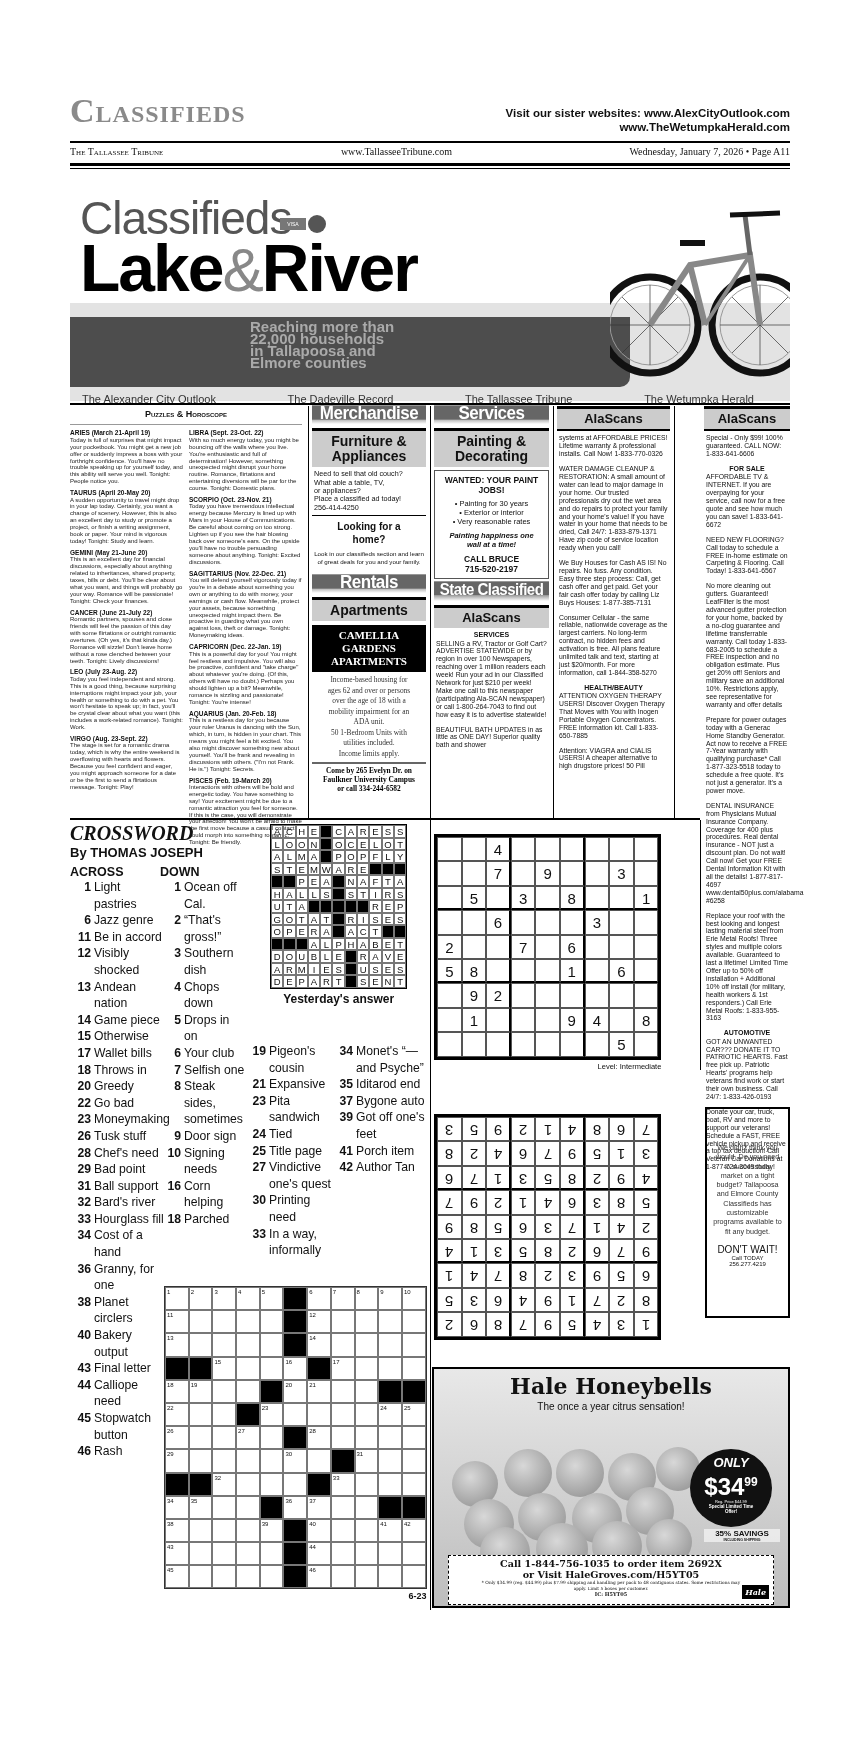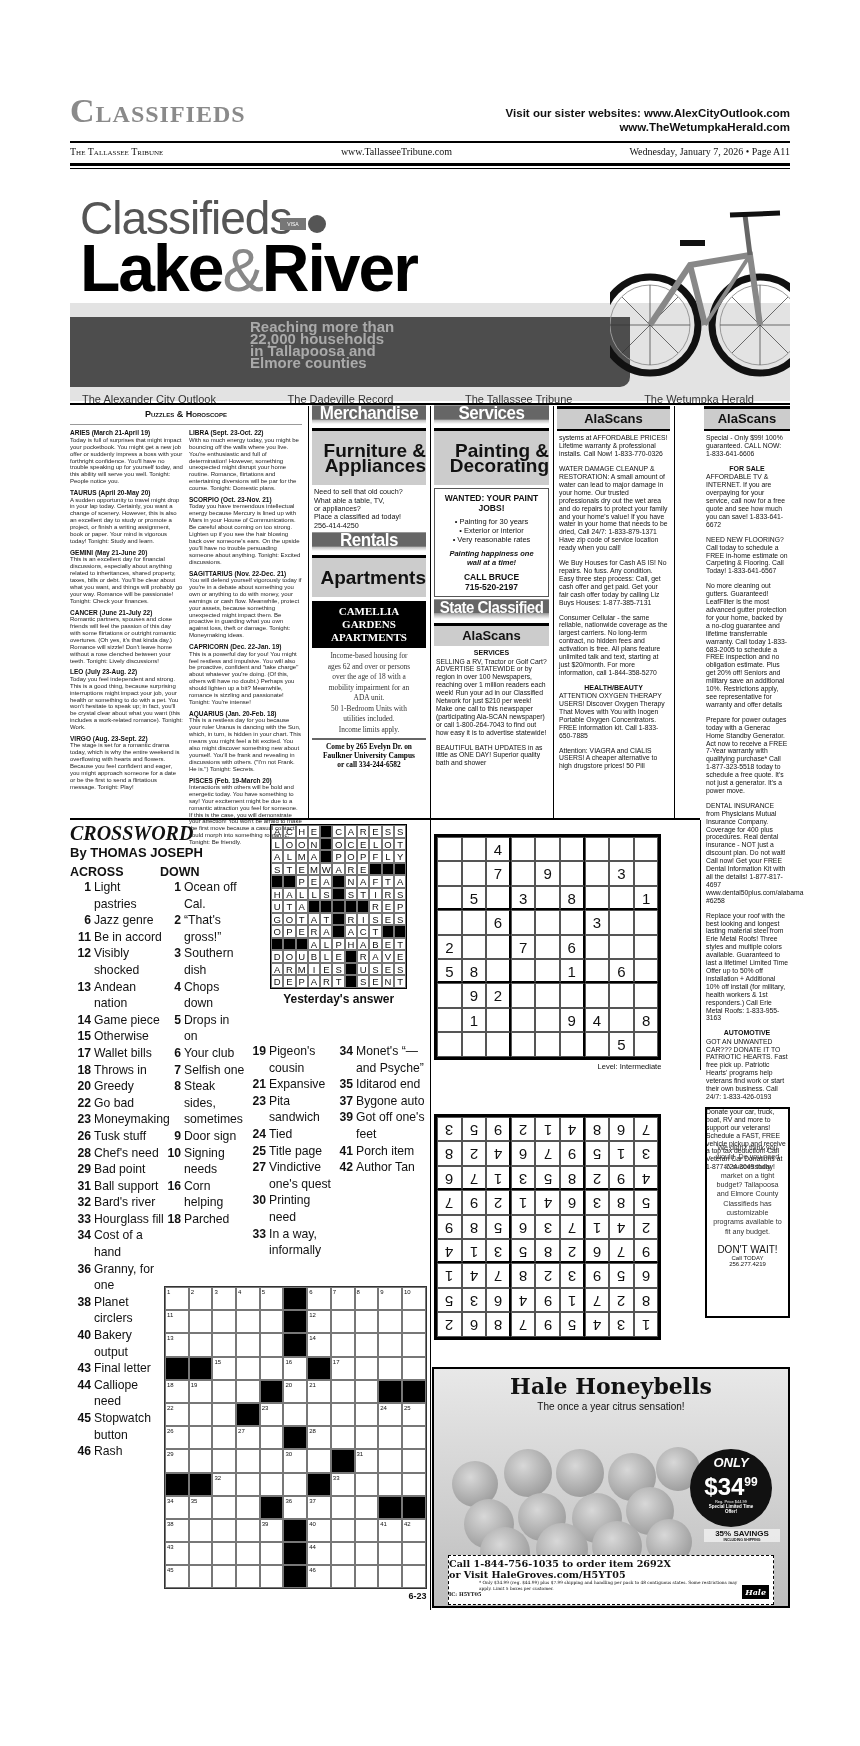--- a/index.html
+++ b/index.html
@@ -33,21 +33,21 @@
 
   
   .col{position:absolute;font-size:6.3px;line-height:7.4px;}
   .ph-title{font-size:9px;font-weight:bold;text-align:center;font-variant:small-caps;border-bottom:1px solid #999;padding:5px 0 6px;}
   .horo h4{font-size:6.5px;font-weight:bold;margin-top:4px;}
   .horo p{font-size:6px;line-height:6.9px;color:#222;}
   .vsep{position:absolute;width:1px;background:#000;}
 
   .sect{background:#666;color:#fff;font-family:"Liberation Sans",sans-serif;font-weight:bold;font-size:17px;text-align:center;padding:3px 0;letter-spacing:-0.5px;transform:scaleY(1.1);}
   .sect-shadow{height:5px;background:linear-gradient(#aaa,#fff);margin-bottom:4px;}
-  .subsect{border-top:3px solid #000;background:#ccc;font-weight:bold;font-size:19px;text-align:right;line-height:15px;padding:12px 0;}
+  .subsect{border-top:3px solid #000;background:#ccc;font-weight:bold;font-size:14px;text-align:center;line-height:15px;padding:3px 0;}
   .txt{font-size:7.2px;line-height:8.3px;padding:3px 2px;}
   .center{text-align:center;}
   .bold{font-weight:bold;}
   .box{border:1px solid #555;padding:4px;margin:3px 0;}
   .camellia{background:#000;color:#fff;font-family:"Liberation Serif",serif;font-weight:bold;text-align:center;font-size:11px;line-height:13px;padding:4px 0;}
   .camtxt{font-family:"Liberation Serif",serif;font-size:7.4px;line-height:10.5px;text-align:center;color:#333;}
 
   .alas-head{border-top:3px solid #000;background:#ccc;font-weight:bold;font-size:13px;text-align:center;padding:6px 0 7px;border-bottom:2px solid #000;}
   .ad p{font-size:6.8px;line-height:7.9px;margin-bottom:7px;}
   .ad h5{font-size:7px;text-align:center;font-weight:bold;}
@@ -187,20 +187,24 @@
 <div class="col" style="left:312px;top:406px;width:114px;">
   <div class="sect">Merchandise</div>
   <div class="sect-shadow"></div>
   <div class="subsect">Furniture &amp; Appliances</div>
   <div class="txt">
     <div>Need to sell that old couch?</div>
     <div>What able a table, TV,</div>
     <div>or appliances?</div>
     <div>Place a classified ad today!</div>
     <div>256-414-4250</div>
+  </div>
+  <div style="border-top:1px solid #000;padding:4px 0 8px;text-align:center;">
+    <div class="bold" style="font-size:10px;line-height:13px;padding:0 18px;">Looking for a home?</div>
+    <div style="font-size:6.2px;line-height:8.5px;margin-top:4px;">Look in our classifieds section and learn of great deals for you and your family.</div>
   </div>
   <div class="sect">Rentals</div>
   <div class="sect-shadow"></div>
   <div class="subsect">Apartments</div>
   <div style="height:4px;"></div>
   <div class="camellia">CAMELLIA GARDENS APARTMENTS</div>
   <div class="camtxt" style="padding:3px 0;border-bottom:2px solid #666;">
     <div>Income-based housing for</div>
     <div>ages 62 and over or persons</div>
     <div>over the age of 18 with a</div>
@@ -1001,20 +1005,20 @@
   <div class="abs" style="left:256px;top:80px;width:82px;height:78px;border-radius:50%;background:#111;color:#fff;text-align:center;">
     <div style="font-size:13px;font-weight:bold;font-style:italic;margin-top:6px;">ONLY</div>
     <div style="font-size:24px;font-weight:bold;line-height:24px;"><span>$34</span><sup style="font-size:12px;">99</sup></div>
     <div style="font-size:4px;">Reg. Price $44.99</div>
     <div style="font-size:4.5px;font-weight:bold;padding:0 18px;">Special Limited Time Offer!</div>
   </div>
   <div class="abs" style="left:270px;top:160px;width:76px;text-align:center;background:rgba(255,255,255,0.6);">
     <div style="font-size:8px;font-weight:bold;">35% SAVINGS</div>
     <div style="font-size:3.5px;font-weight:bold;">INCLUDING SHIPPING</div>
   </div>
-  <div class="abs" style="left:14px;right:14px;top:186px;height:50px;border:1.5px dashed #000;background:#fff;text-align:left;font-family:'DejaVu Serif',serif;">
+  <div class="abs" style="left:14px;right:14px;top:186px;height:50px;border:1.5px dashed #000;background:#fff;text-align:center;font-family:'DejaVu Serif',serif;">
     <div style="font-weight:bold;font-size:9.6px;line-height:11px;margin-top:2px;">Call 1-844-756-1035 to order item 2692X</div>
     <div style="font-weight:bold;font-size:9.6px;line-height:11px;">or Visit HaleGroves.com/H5YT05</div>
     <div style="font-size:4.3px;line-height:5.5px;padding:0 30px;">* Only $34.99 (reg. $44.99) plus $7.99 shipping and handling per pack to 48 contiguous states. Some restrictions may apply. Limit 5 boxes per customer.</div>
     <div style="font-size:5px;font-weight:bold;">IC: H5YT05</div>
     <div class="abs" style="right:4px;bottom:5px;background:#000;color:#fff;font-style:italic;font-weight:bold;font-size:8px;padding:2px 3px;">Hale</div>
   </div>
 </div>
 
 </body></html>

